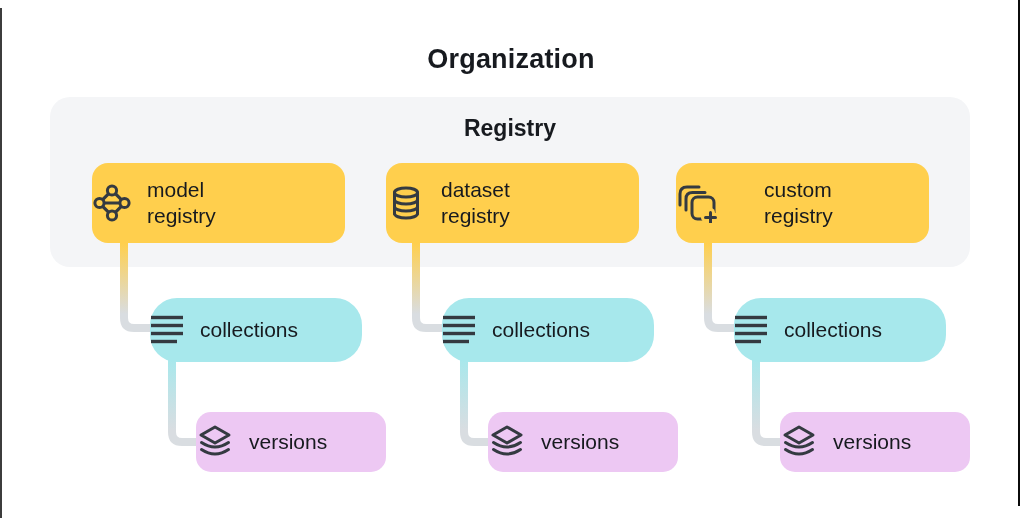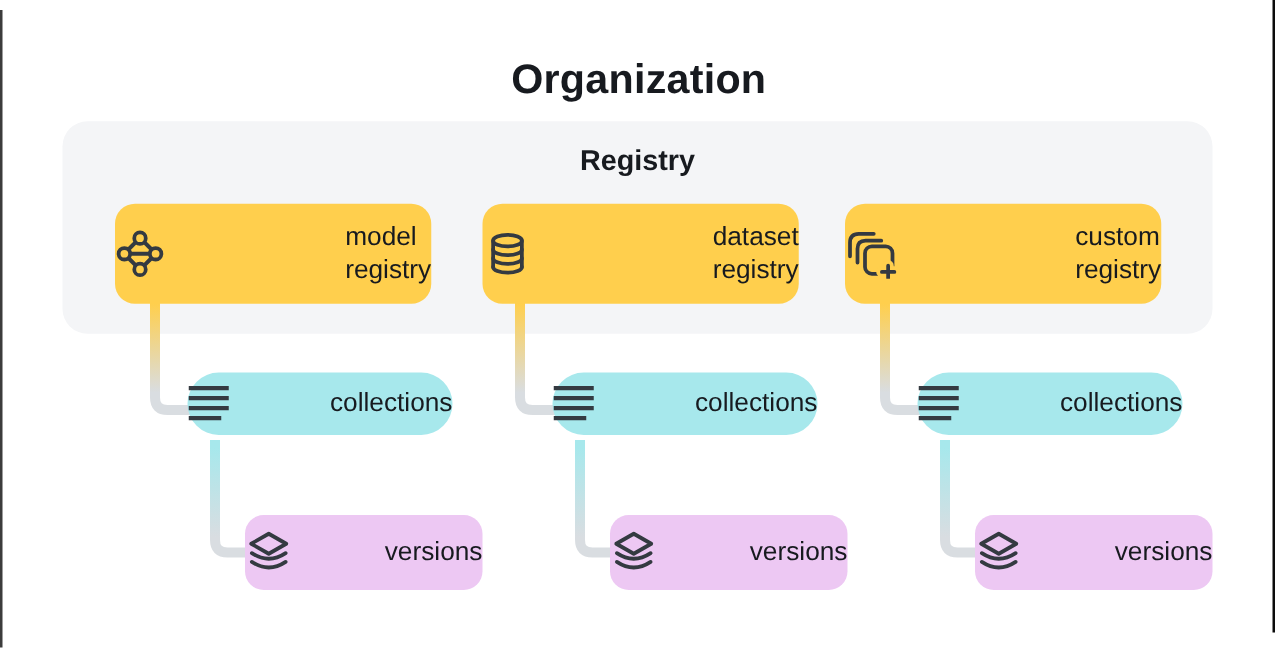--- a/index.html
+++ b/index.html
@@ -5,47 +5,47 @@
   html,body{margin:0;padding:0;background:#fff;}
   .canvas{
     position:relative;width:1022px;height:525px;background:#ffffff;overflow:hidden;
     font-family:"Liberation Sans","DejaVu Sans",sans-serif;color:var(--c-text-dark,#171a1f);
   }
   .frame-line{position:absolute;background:#0b0b0b;}
   .frame-left{left:0;top:8px;width:1.5px;height:510px;opacity:.8;}
   .frame-right{left:1018px;top:0;width:2px;height:506px;}
   .org-title{
     position:absolute;left:0;right:0;top:44px;text-align:center;
-    font-size:33px;font-weight:600;letter-spacing:.2px;
+    font-size:27px;font-weight:600;letter-spacing:.2px;
   }
   .registry-group{
     position:absolute;left:50px;top:97px;width:920px;height:170px;
     background:var(--c-group-bg,#F4F5F7);border-radius:20px;z-index:0;
   }
   .registry-group-label{
     position:absolute;left:0;right:0;top:18px;text-align:center;
     font-size:23px;font-weight:600;
   }
   .connector-layer{position:absolute;left:0;top:0;z-index:1;pointer-events:none;}
   .node{
-    position:absolute;display:flex;align-items:center;justify-content:space-between;
+    position:absolute;display:flex;align-items:center;justify-content:flex-start;
     z-index:2;box-sizing:border-box;
   }
   .registry-box{
     top:163px;height:80px;width:253px;border-radius:16px;
     background:var(--c-registry-box,#FFCF4D);gap:15px;
   }
   .registry-box .label{font-size:21px;line-height:26px;}
   .collections-box{
-    top:298px;height:50px;width:212px;border-radius:27px;
-    background:var(--c-collections-box,#A7E8EC);gap:1px;
+    top:298px;height:64px;width:212px;border-radius:27px;
+    background:var(--c-collections-box,#A7E8EC);gap:16px;
   }
   .versions-box{
     top:412px;height:60px;width:190px;border-radius:15px;
-    background:var(--c-versions-box,#EDC8F3);
+    background:var(--c-versions-box,#EDC8F3);gap:15px;
   }
   .node .label{font-size:21px;}
   .col1 .registry-box{left:92px;} .col2 .registry-box{left:386px;} .col3 .registry-box{left:676px;gap:44px;}
   .col1 .collections-box{left:150px;} .col2 .collections-box{left:442px;} .col3 .collections-box{left:734px;}
   .col1 .versions-box{left:196px;} .col2 .versions-box{left:488px;} .col3 .versions-box{left:780px;}
   .icon{display:inline-flex;line-height:0;}
   .icon svg .stk{stroke:var(--c-icon-dark,#343A41);fill:none;}
 </style>
 </head>
 <body>

